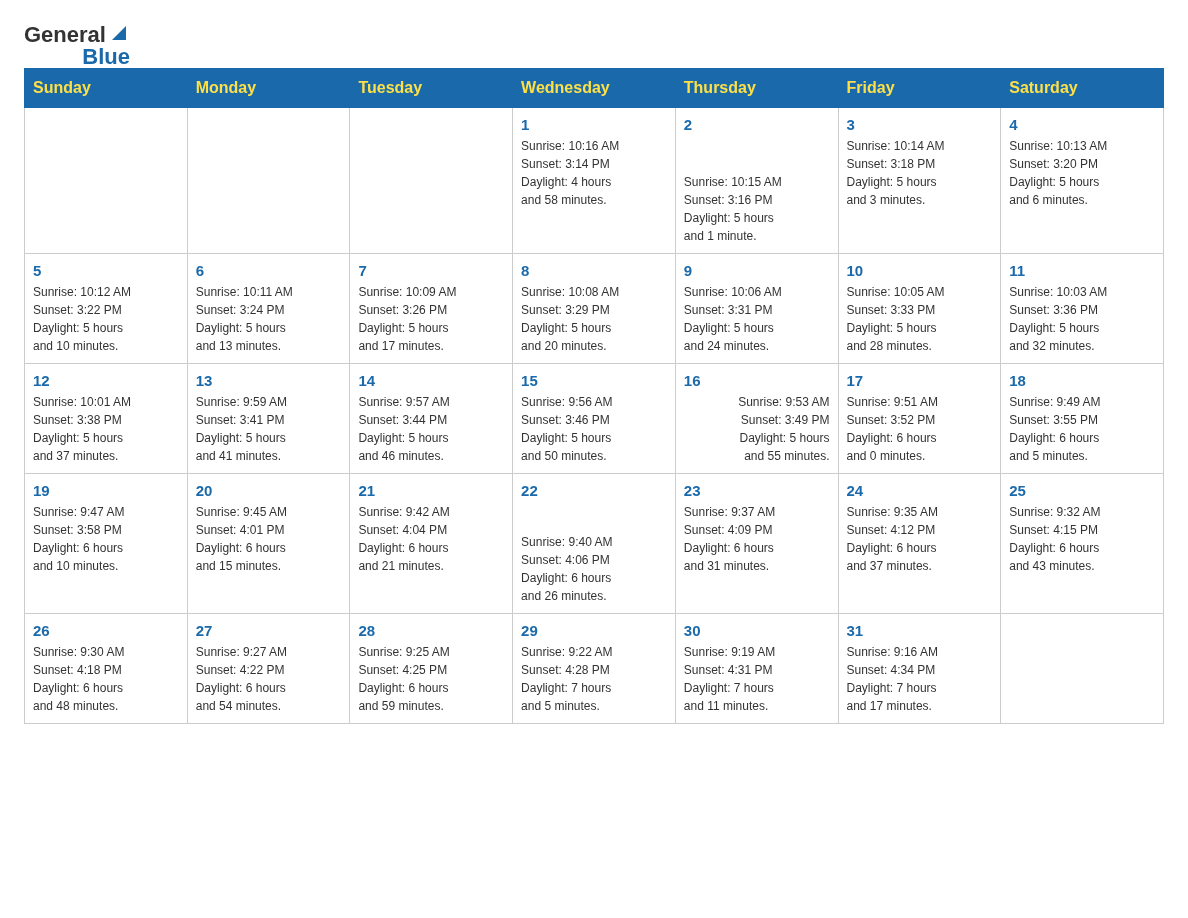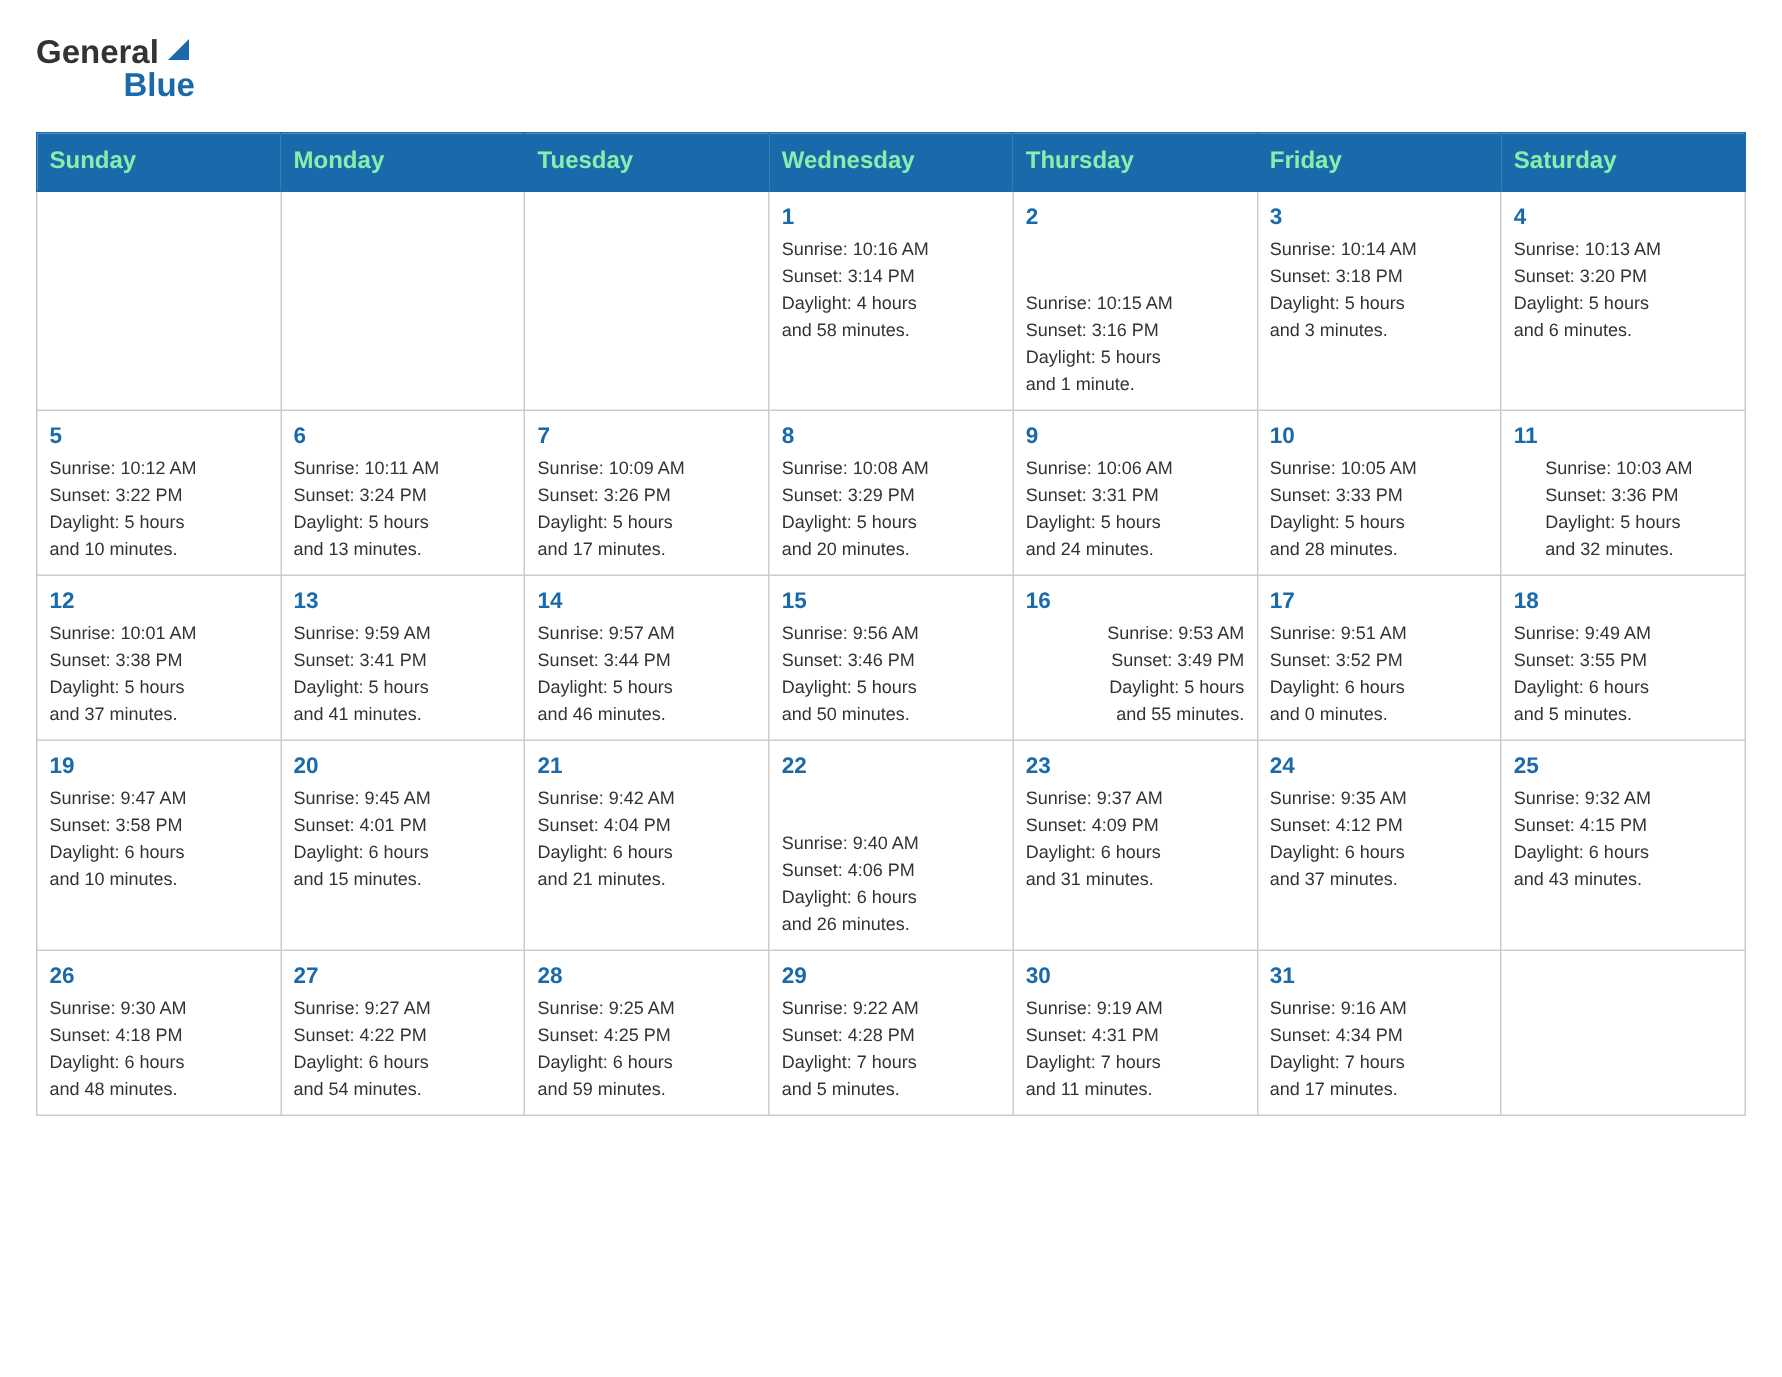--- a/index.html
+++ b/index.html
@@ -7,21 +7,20 @@
       font-family: Arial, sans-serif;
       background: #fff;
       padding: 24px;
       width: 1188px;
       min-height: 918px;
     }
     .header {
       display: flex;
       justify-content: space-between;
       align-items: flex-start;
-      margin-bottom: 20px;
     }
     .logo {
       display: flex;
       align-items: center;
       gap: 4px;
     }
     .logo-text-general {
       font-size: 22px;
       font-weight: bold;
       color: #333;
@@ -45,21 +44,21 @@
       color: #444;
       margin-top: 4px;
     }
     .calendar-table {
       width: 100%;
       border-collapse: collapse;
       table-layout: fixed;
     }
     .calendar-table thead tr th {
       background-color: #1a6aab;
-      color: #86efac;
+      color: #fde047;
       padding: 10px 8px;
       font-size: 16px;
       font-weight: bold;
       text-align: left;
       border: 1px solid #1a6aab;
     }
     .calendar-table tbody tr td {
       vertical-align: top;
       padding: 8px;
       font-size: 12.5px;
@@ -185,21 +184,21 @@
         </td>
         <td>
           <div class="day-number">10</div>
           <div class="day-info" style="white-space: pre-line;">Sunrise: 10:05 AM
 Sunset: 3:33 PM
 Daylight: 5 hours
 and 28 minutes.</div>
         </td>
         <td>
           <div class="day-number">11</div>
-          <div class="day-info" style="white-space: pre-line; margin-left: 21px;">Sunrise: 10:03 AM
+          <div class="day-info" style="white-space: pre-line;">Sunrise: 10:03 AM
 Sunset: 3:36 PM
 Daylight: 5 hours
 and 32 minutes.</div>
         </td>
       </tr>
       <tr>
         <td>
           <div class="day-number">12</div>
           <div class="day-info" style="white-space: pre-line;">Sunrise: 10:01 AM
 Sunset: 3:38 PM

